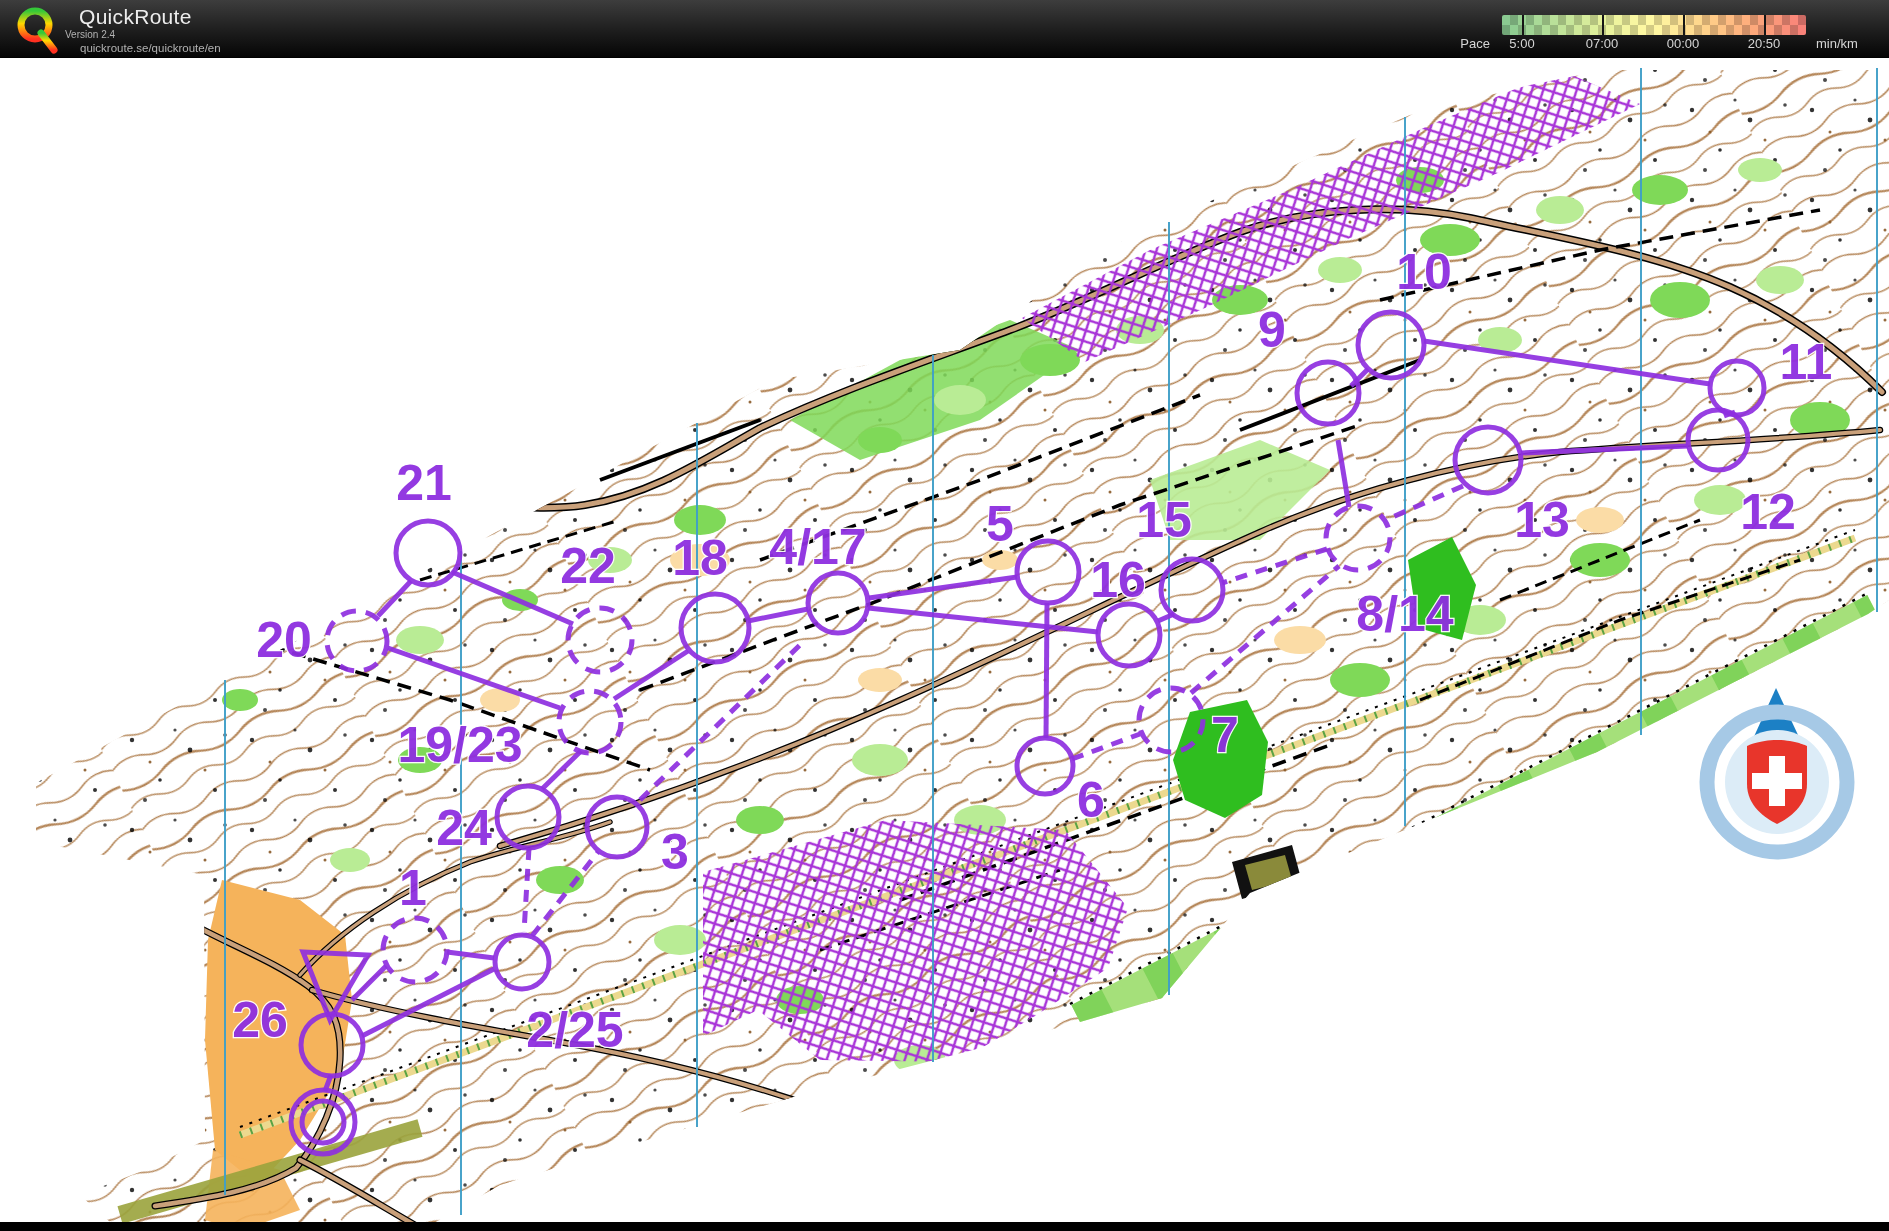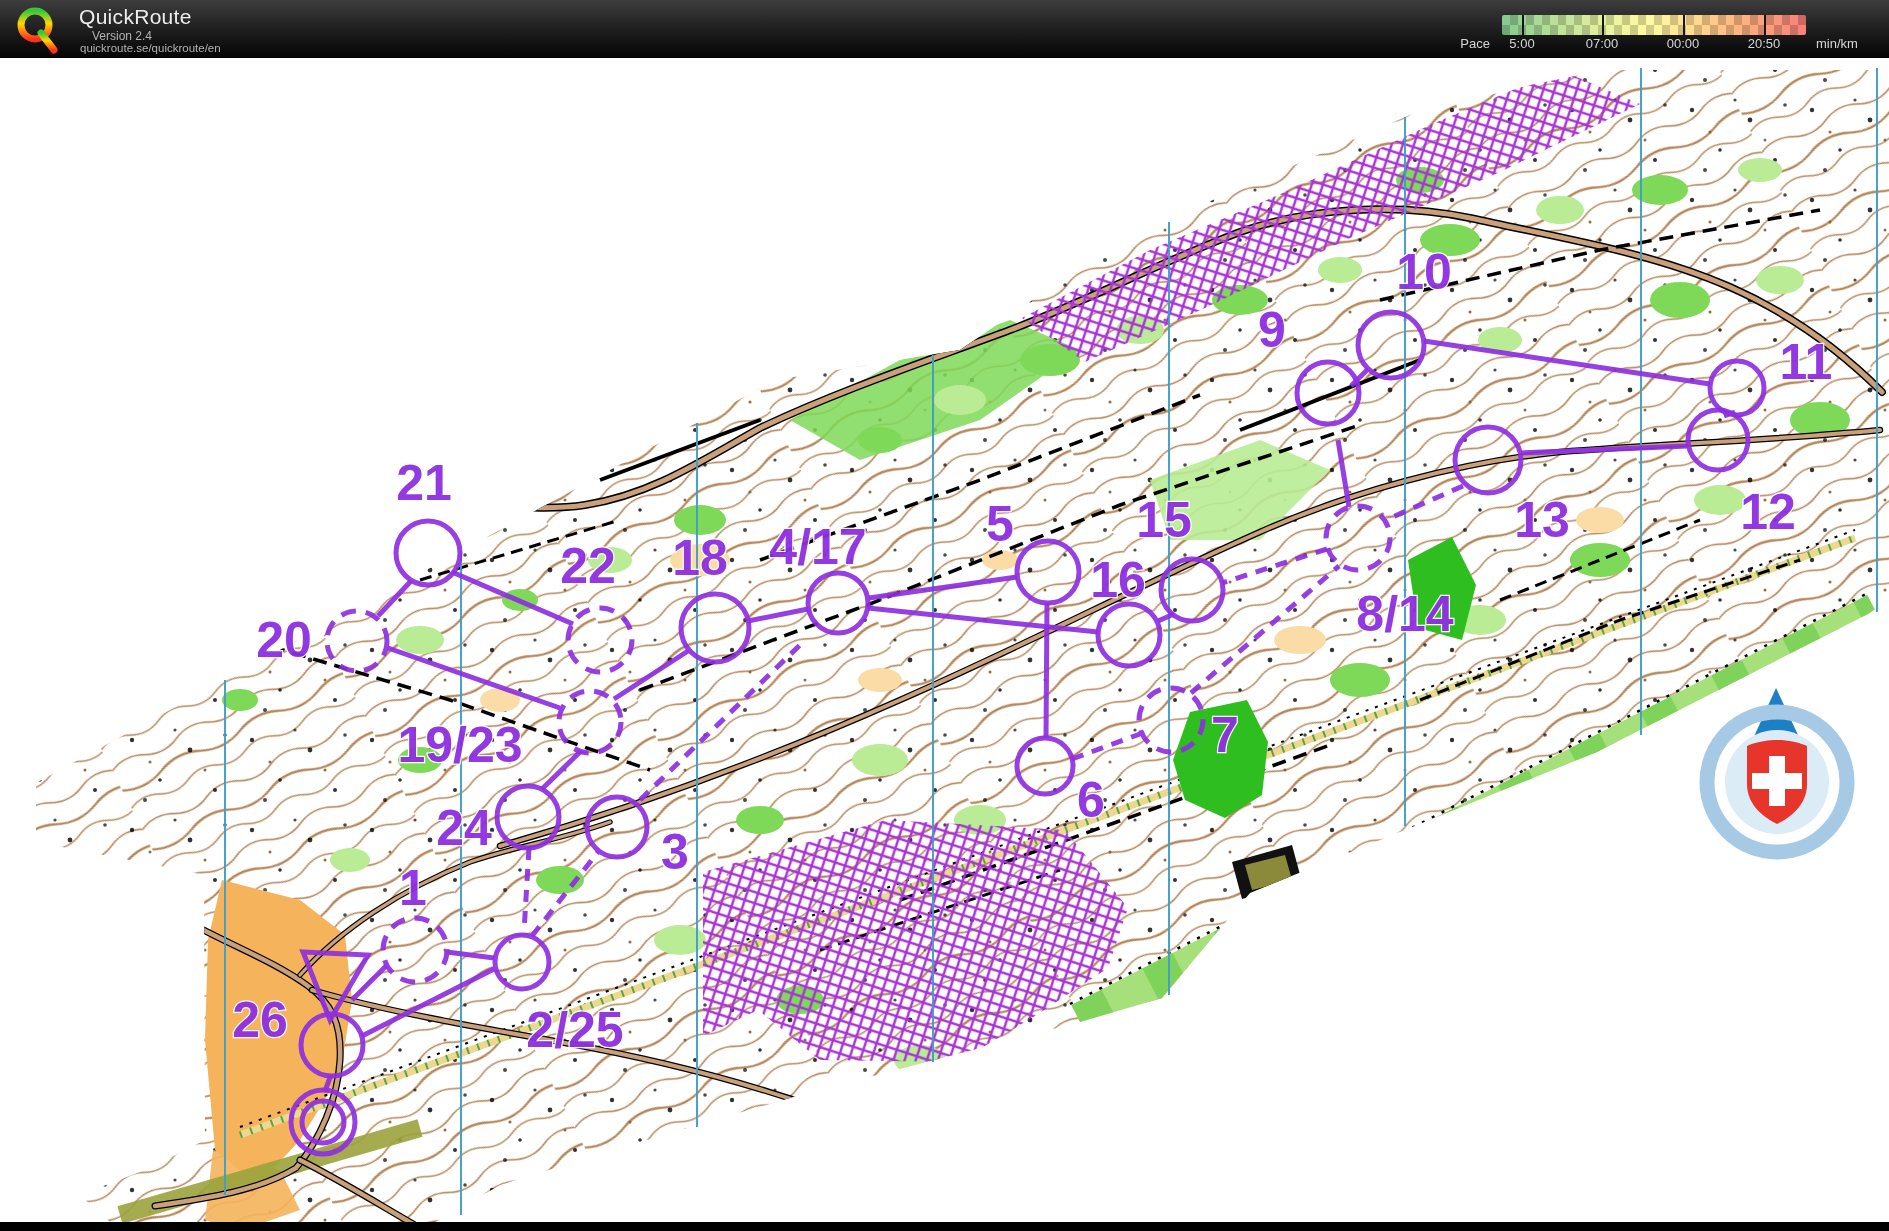--- a/index.html
+++ b/index.html
@@ -4,21 +4,21 @@
 <style>
   html,body{margin:0;padding:0;background:#fff;}
   #app{position:relative;width:1889px;height:1231px;overflow:hidden;background:#fff;
        font-family:"Liberation Sans",sans-serif;}
   
   #header{position:absolute;left:0;top:0;width:1889px;height:57px;
           background:linear-gradient(#3d3d3d 0%,#1d1d1d 55%,#050505 100%);
           border-bottom:1px solid #000;}
   #qlogo{position:absolute;left:14px;top:6px;width:46px;height:48px;}
   #app-title{position:absolute;left:79px;top:5px;font-size:21px;color:#ededed;letter-spacing:.3px;}
-  #app-version{position:absolute;left:92px;top:29px;font-size:12px;color:#b2b2b2;}
+  #app-version{position:absolute;left:65px;top:29px;font-size:10px;color:#b2b2b2;}
   #app-url{position:absolute;left:80px;top:42px;font-size:11.5px;color:#b2b2b2;}
   
   #pace-bar{position:absolute;left:1502px;top:15px;width:304px;height:20px;overflow:hidden;
             border-radius:2px;}
   .pace-cell{position:absolute;width:8px;height:10px;}
   .pace-tick{position:absolute;top:0;width:2px;height:20px;background:#151515;}
   .legend-label{position:absolute;top:36px;font-size:13px;color:#d6d6d6;white-space:nowrap;}
   .centered{transform:translateX(-50%);}
   
   #map-svg{position:absolute;left:0;top:0;}

